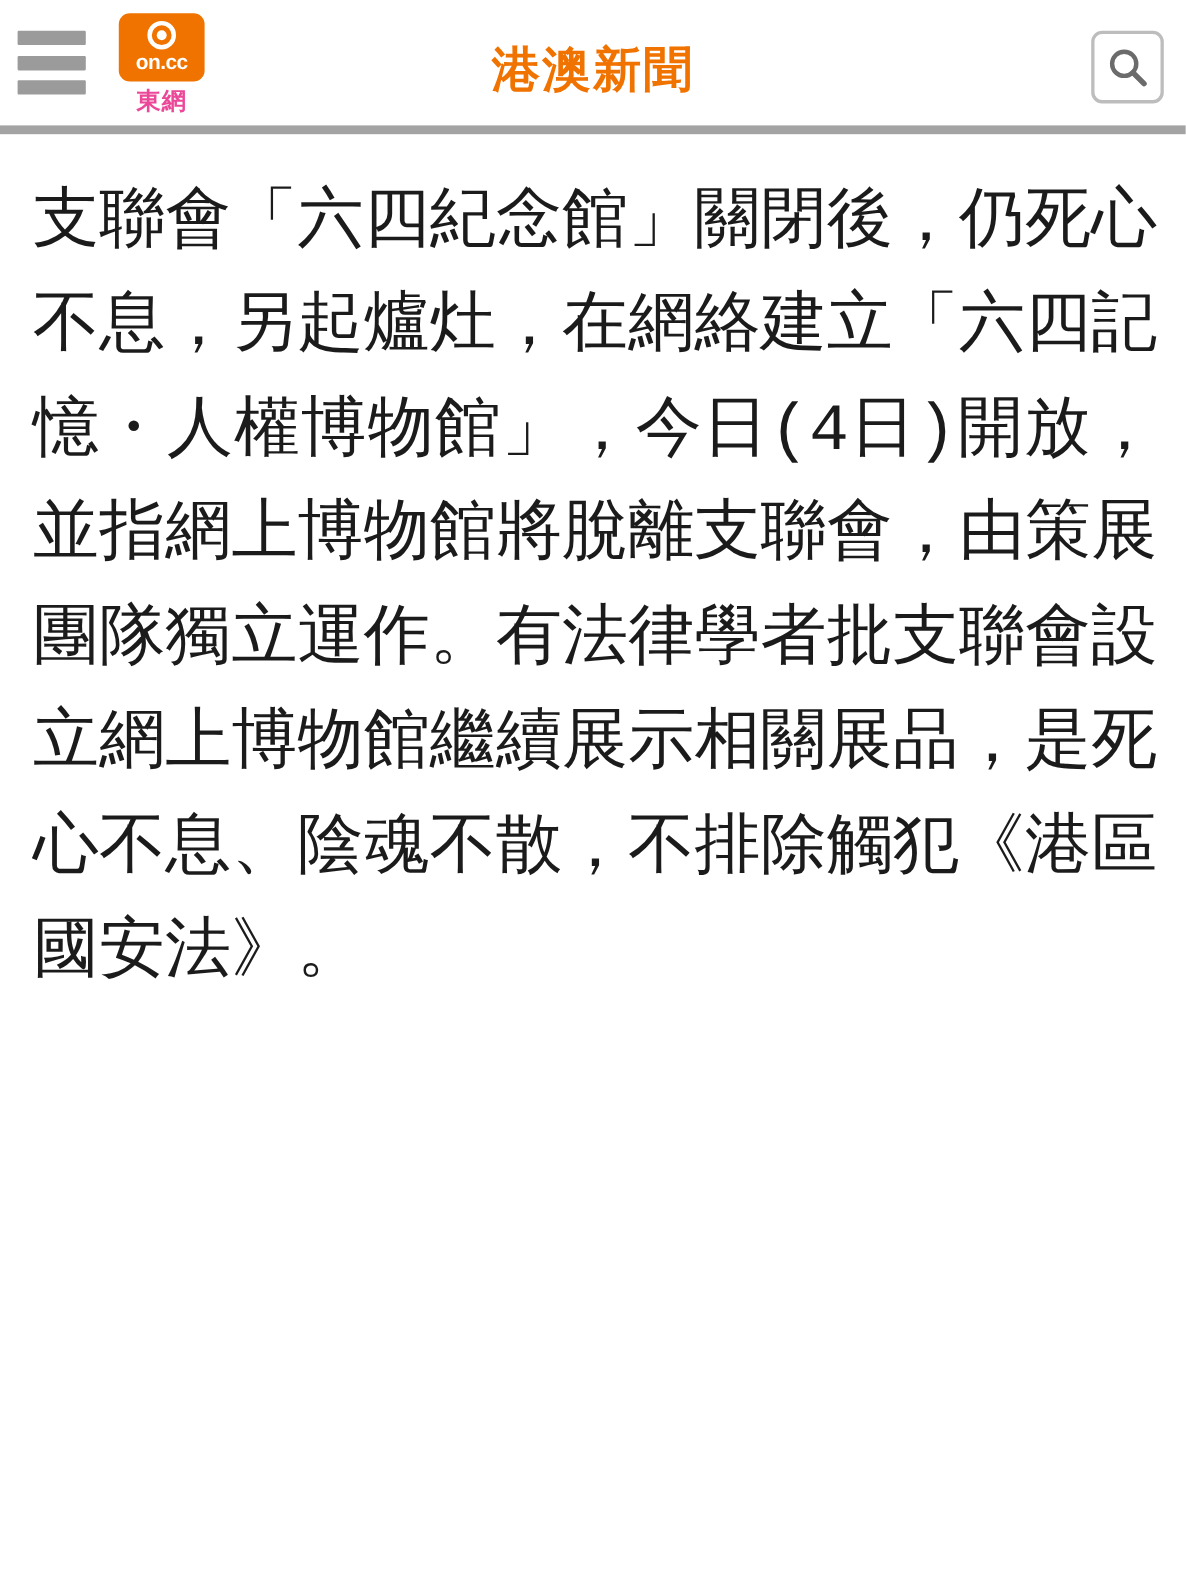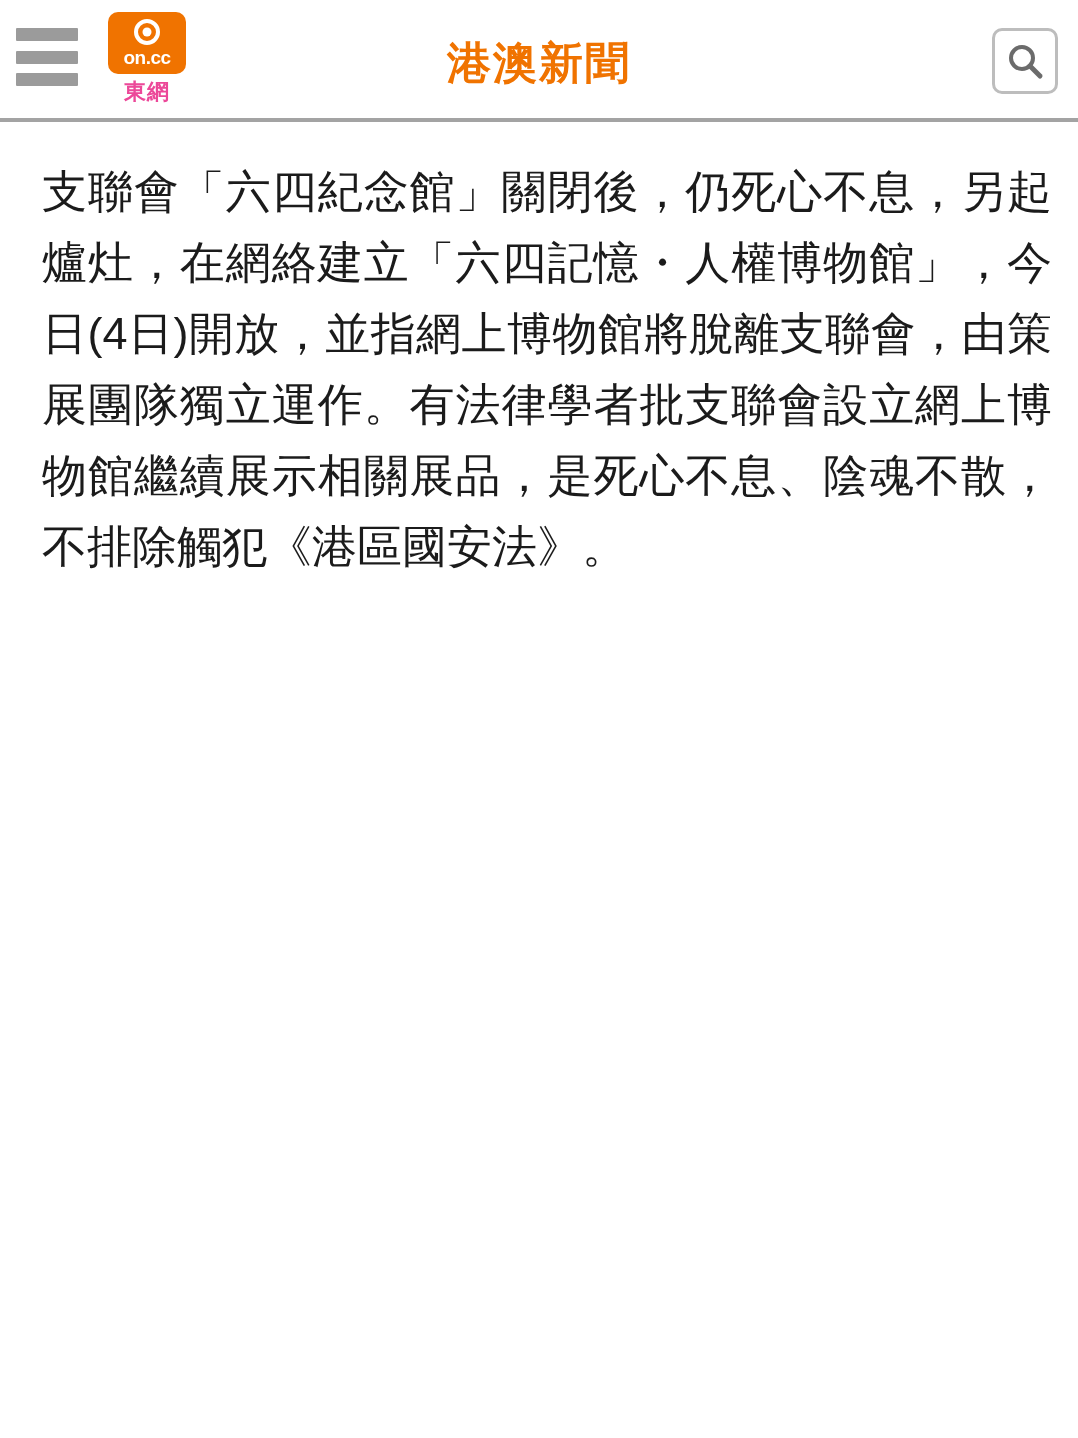--- a/index.html
+++ b/index.html
@@ -12,21 +12,21 @@
     height: 1438px;
     font-family: "Liberation Sans", sans-serif;
     overflow: hidden;
   }
 
   
   .app-header {
     position: relative;
     height: 122px;
     background: #ffffff;
-    border-bottom: 4px solid #a3a3a3;
+    border-bottom: 8px solid #a3a3a3;
     box-sizing: border-box;
     display: flex;
     align-items: center;
   }
 
   .hamburger {
     position: absolute;
     left: 16px;
     top: 28px;
     width: 62px;
@@ -129,25 +129,25 @@
     justify-content: center;
     cursor: pointer;
   }
   .search-btn svg { display: block; }
 
   
   .article {
     padding: 34px 26px 0 26px;
   }
   .article p {
-    margin: 0 0 46px 16px;
-    font-size: 45px;
+    margin: 0 0 46px 4px;
+    font-size: 60px;
     line-height: 1.58;
     color: #1b1b1b;
-    font-family: Liberation Sans, sans-serif;
+    font-family: Liberation Mono, monospace;
     letter-spacing: 0px;
     text-align: justify;
   }
   .article p:last-child { margin-bottom: 0; }
 </style>
 </head>
 <body>
 
 <div class="app-header">
 

